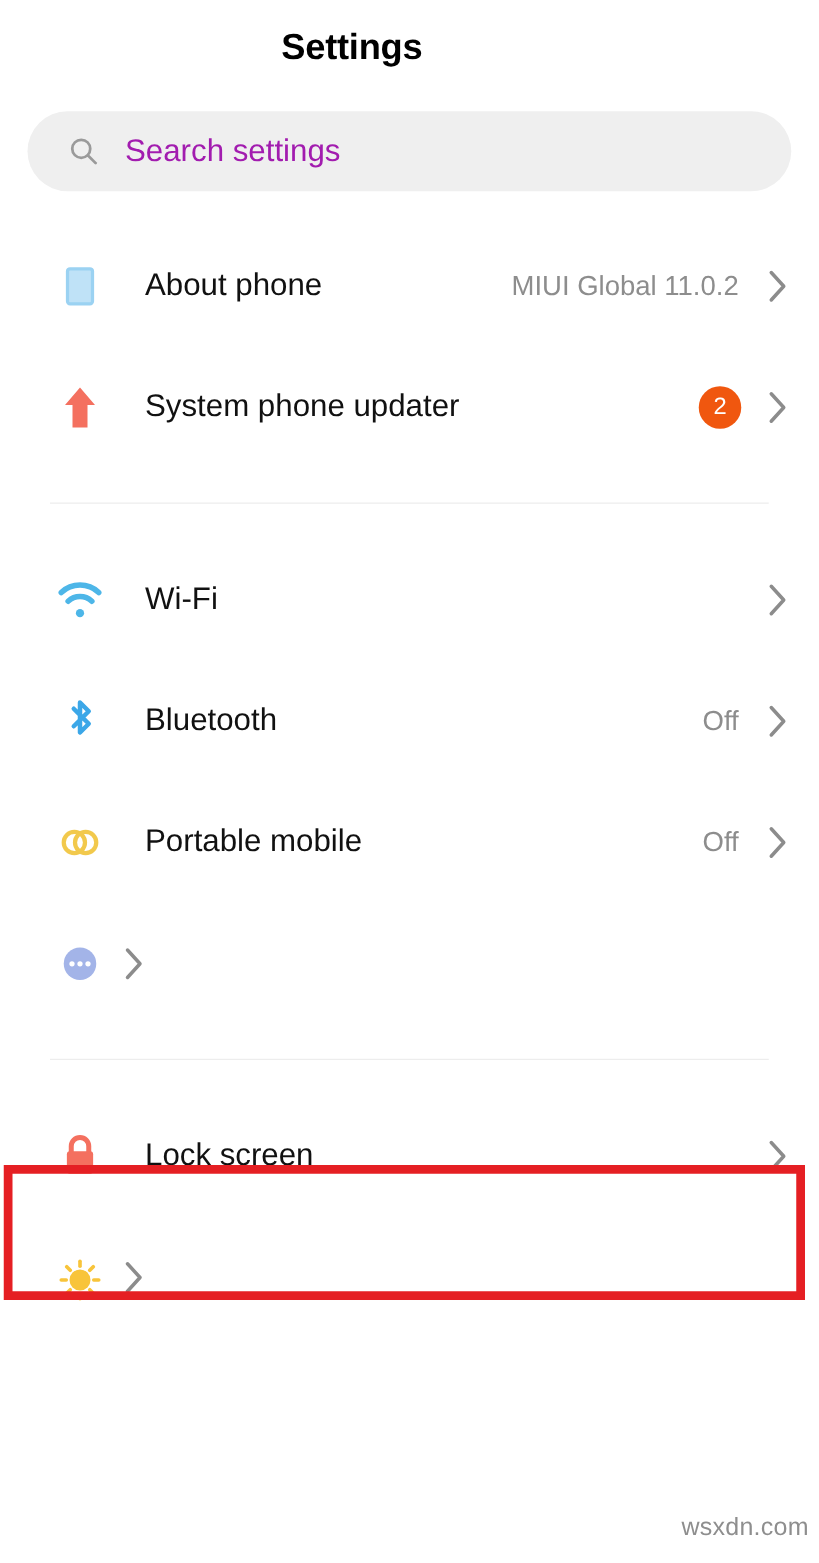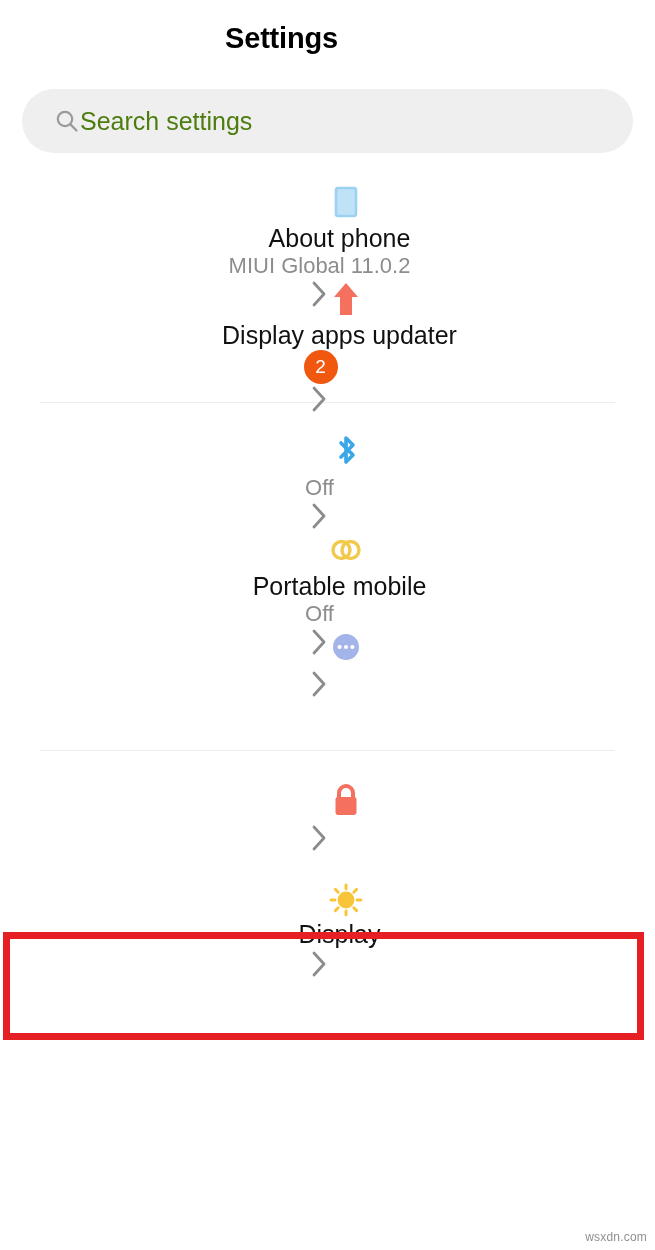--- a/index.html
+++ b/index.html
@@ -43,39 +43,39 @@
     align-items: center;
   }
   .search-icon {
     width: 26px;
     height: 26px;
     margin-left: 32px;
     flex: 0 0 auto;
     display: block;
   }
   .search-placeholder {
+    margin-left: 20px;
     font-size: 25px;
-    color: #4d7c0f;
+    color: #a21caf;
     line-height: 1;
   }
 
   
   .list {
     position: absolute;
     top: 180px;
     left: 0;
     width: 655px;
   }
   .row {
     position: relative;
     height: 97px;
     display: flex;
     align-items: center;
     box-sizing: border-box;
-    flex-direction: column;
   }
   .row-icon {
     width: 56px;
     margin-left: 36px;
     flex: 0 0 auto;
     display: flex;
     align-items: center;
     justify-content: center;
   }
   .row-icon svg { display: block; }
@@ -134,22 +134,22 @@
     box-sizing: border-box;
     border: 7px solid #e51f23;
     pointer-events: none;
     z-index: 5;
   }
 
   
   .watermark {
     position: absolute;
     right: 8px;
-    bottom: 6px;
-    font-size: 12px;
+    bottom: 16px;
+    font-size: 20px;
     color: #8e8e8e;
     letter-spacing: 0.2px;
   }
 </style>
 </head>
 <body>
 
 <div class="page-title">Settings</div>
 
 <div class="search-bar">
@@ -176,37 +176,53 @@
           <path d="M4 4 L14 15 L4 26" fill="none" stroke="#8c8c8c" stroke-width="2.8" stroke-linecap="round" stroke-linejoin="round"></path>
         </svg>
       </span>
     </div>
     <div class="row">
       <span class="row-icon">
         <svg width="40" height="44" viewBox="0 0 40 44">
           <path d="M20 6 L32 20 L26 20 L26 38 L14 38 L14 20 L8 20 Z" fill="#f4705f"></path>
         </svg>
       </span>
-      <span class="row-label">Display apps updater</span>
+      <span class="row-label">System phone updater</span>
       <span class="badge">2</span>
       <span class="chevron">
         <svg width="18" height="30" viewBox="0 0 18 30">
           <path d="M4 4 L14 15 L4 26" fill="none" stroke="#8c8c8c" stroke-width="2.8" stroke-linecap="round" stroke-linejoin="round"></path>
         </svg>
       </span>
     </div>
     <div class="gap-top"></div>
     <div class="divider"></div>
     <div class="gap-bottom"></div>
     <div class="row">
       <span class="row-icon">
         <svg width="40" height="44" viewBox="0 0 40 44">
+          <path d="M5 16 A22 22 0 0 1 35 16" fill="none" stroke="#4db6e8" stroke-width="4.4" stroke-linecap="round"></path>
+          <path d="M10.5 23 A14 14 0 0 1 29.5 23" fill="none" stroke="#4db6e8" stroke-width="4.4" stroke-linecap="round"></path>
+          <circle cx="20" cy="32.5" r="3.3" fill="#4db6e8"></circle>
+        </svg>
+      </span>
+      <span class="row-label">Wi-Fi</span>
+      <span class="chevron">
+        <svg width="18" height="30" viewBox="0 0 18 30">
+          <path d="M4 4 L14 15 L4 26" fill="none" stroke="#8c8c8c" stroke-width="2.8" stroke-linecap="round" stroke-linejoin="round"></path>
+        </svg>
+      </span>
+    </div>
+    <div class="row">
+      <span class="row-icon">
+        <svg width="40" height="44" viewBox="0 0 40 44">
           <path d="M15 12 L27 24 L20 31 L20 7 L27 14 L15 26" fill="none" stroke="#3ba7e8" stroke-width="3.6" stroke-linecap="round" stroke-linejoin="round"></path>
         </svg>
       </span>
+      <span class="row-label">Bluetooth</span>
       <span class="row-value">Off</span>
       <span class="chevron">
         <svg width="18" height="30" viewBox="0 0 18 30">
           <path d="M4 4 L14 15 L4 26" fill="none" stroke="#8c8c8c" stroke-width="2.8" stroke-linecap="round" stroke-linejoin="round"></path>
         </svg>
       </span>
     </div>
     <div class="row">
       <span class="row-icon">
         <svg width="40" height="44" viewBox="0 0 40 44">
@@ -240,20 +256,21 @@
     <div class="gap-top"></div>
     <div class="divider"></div>
     <div class="gap-bottom"></div>
     <div class="row">
       <span class="row-icon">
         <svg width="40" height="44" viewBox="0 0 40 44">
           <path d="M13 19 V14 A7 7 0 0 1 27 14 V19" fill="none" stroke="#f4705f" stroke-width="4"></path>
           <rect x="9.5" y="18" width="21" height="18" rx="2.4" fill="#f4705f"></rect>
         </svg>
       </span>
+      <span class="row-label">Lock screen</span>
       <span class="chevron">
         <svg width="18" height="30" viewBox="0 0 18 30">
           <path d="M4 4 L14 15 L4 26" fill="none" stroke="#8c8c8c" stroke-width="2.8" stroke-linecap="round" stroke-linejoin="round"></path>
         </svg>
       </span>
     </div>
     <div class="row">
       <span class="row-icon">
         <svg width="40" height="44" viewBox="0 0 40 44">
           <circle cx="20" cy="24" r="8.4" fill="#f8c43a"></circle>
@@ -262,21 +279,20 @@
             <line x1="20" y1="35" x2="20" y2="39"></line>
             <line x1="5" y1="24" x2="9" y2="24"></line>
             <line x1="31" y1="24" x2="35" y2="24"></line>
             <line x1="9.4" y1="13.4" x2="12.2" y2="16.2"></line>
             <line x1="27.8" y1="31.8" x2="30.6" y2="34.6"></line>
             <line x1="30.6" y1="13.4" x2="27.8" y2="16.2"></line>
             <line x1="12.2" y1="31.8" x2="9.4" y2="34.6"></line>
           </g>
         </svg>
       </span>
-      <span class="row-label">Display</span>
       <span class="chevron">
         <svg width="18" height="30" viewBox="0 0 18 30">
           <path d="M4 4 L14 15 L4 26" fill="none" stroke="#8c8c8c" stroke-width="2.8" stroke-linecap="round" stroke-linejoin="round"></path>
         </svg>
       </span>
     </div>
   </div>
 
 <div class="highlight-box" style="border-color: rgb(229, 31, 35);"></div>
 

